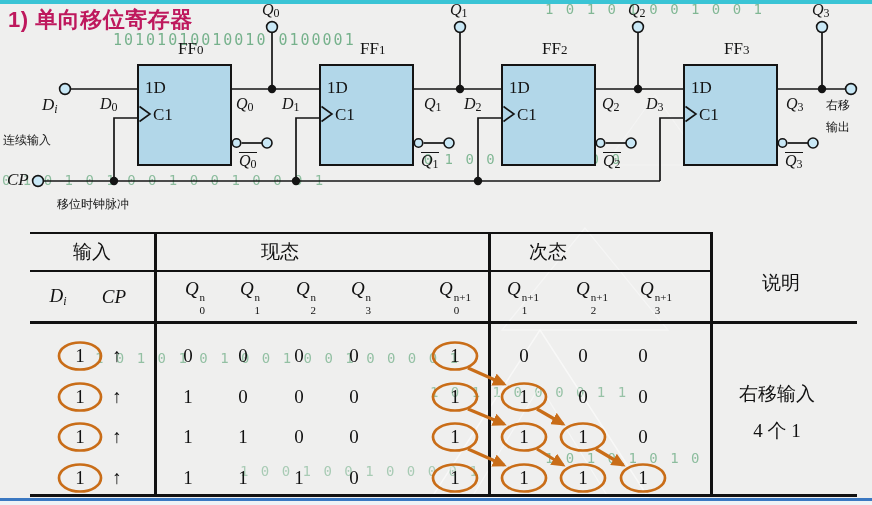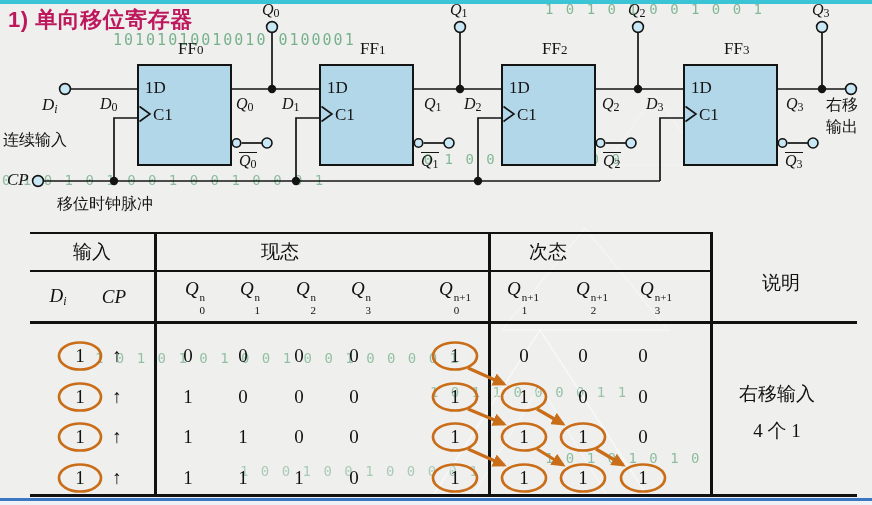--- a/index.html
+++ b/index.html
@@ -18,21 +18,21 @@
   .wm3{left:382px;top:151px;opacity:.5;}
   .wm4{left:95px;top:350px;opacity:.42;}
   .wm5{left:430px;top:384px;opacity:.40;}
   .wm6{left:545px;top:450px;opacity:.45;}
   .wm7{left:240px;top:463px;opacity:.32;}
   .lbl{position:absolute;white-space:nowrap;color:#141414;}
   .math{font-style:italic;font-family:"Liberation Serif",serif;font-size:17px;}
   .ss{font-style:normal;font-size:12px;vertical-align:-2px;}
   .ssi{font-style:italic;font-size:12px;vertical-align:-3px;}
   .bar{display:inline-block;border-top:1.7px solid #141414;line-height:1.05;}
-  .cn{font-size:16px;font-family:Liberation Mono, monospace;}
+  .cn{font-size:12px;font-family:Liberation Mono, monospace;}
   .ffname{font-size:17px;}
   .ffidx{font-size:13px;}
   .boxtxt{font-size:17px;font-family:"Liberation Serif",serif;margin-top:47px;}
   svg{position:absolute;left:0;top:0;}
   .tline{position:absolute;background:#111;}
   .tcell{position:absolute;transform:translate(-50%,-50%);font-size:19px;color:#111;
          font-family:"Liberation Serif",serif;white-space:nowrap;text-align:center;}
   .stk{display:inline-flex;flex-direction:column;justify-content:center;font-size:11px;
        line-height:1.15;vertical-align:-6px;margin-left:1px;font-style:normal;text-align:left;}
   .qb{font-style:italic;font-size:19px;}

